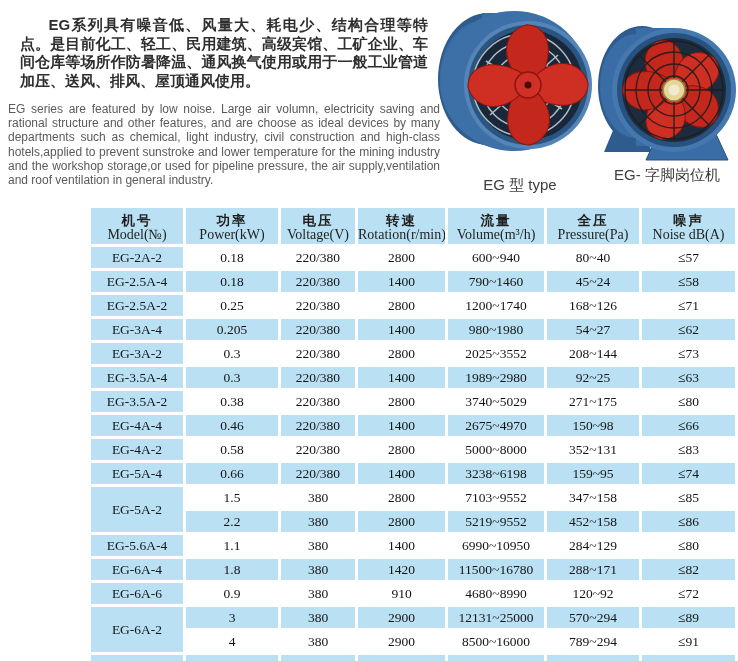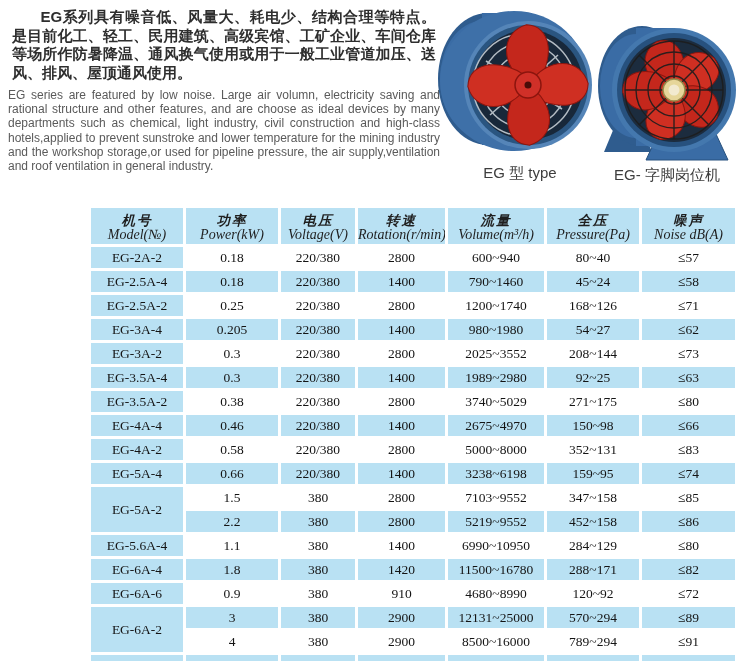--- a/index.html
+++ b/index.html
@@ -5,44 +5,44 @@
   html,body { margin:0; padding:0; }
   body {
     width:738px; height:661px; overflow:hidden; position:relative;
     background:#ffffff; font-family:"Liberation Sans", sans-serif;
   }
 
   
   .intro { position:absolute; left:8px; top:4px; width:432px; }
   .intro-zh {
     font-size:15px; line-height:18.5px; font-weight:bold; color:#2e2e2e;
-    text-align:justify; text-indent:1.9em; margin:4px;
+    text-align:justify; text-indent:1.9em; margin:12px;
   }
   .intro-en {
     margin:6px 0 0 0; font-size:12px; line-height:14.2px; color:#5a5a5a;
     text-align:justify;
   }
 
   
   .products { position:absolute; left:436px; top:0; width:302px; height:200px; }
   .fan1 { position:absolute; left:0px; top:5px; }
   .fan2 { position:absolute; left:158px; top:16px; }
   .fan-label { position:absolute; text-align:center; font-size:15px; color:#3d3d3d; }
-  .fan-label.l1 { left:0px;   top:164px; width:168px; }
+  .fan-label.l1 { left:0px;   top:176px; width:168px; }
   .fan-label.l2 { left:160px; top:166px; width:142px; }
 
   
   table.spec {
     position:absolute; left:88px; top:205px; width:650px;
     border-collapse:separate; border-spacing:3px; table-layout:fixed;
   }
   table.spec th, table.spec td { padding:0; text-align:center; vertical-align:middle; overflow:hidden; }
   .c-blue  { background:#b9e1f3; }
   .c-white { background:#ffffff; }
-  table.spec th { height:36px; font-weight:normal;font-style:italic; }
+  table.spec th { height:36px; font-weight:normal; }
   .th-zh { font-size:13.5px; font-weight:bold; color:#1f1f1f; letter-spacing:2px; line-height:17px; }
   .th-en { font-size:14px; color:#1f1f1f; font-family:"Liberation Serif", serif; line-height:12px; }
   table.spec td {
     height:21px; font-family:"Liberation Serif", serif;
     font-size:13.5px; color:#141414;
   }
 </style>
 </head>
 <body>
 

